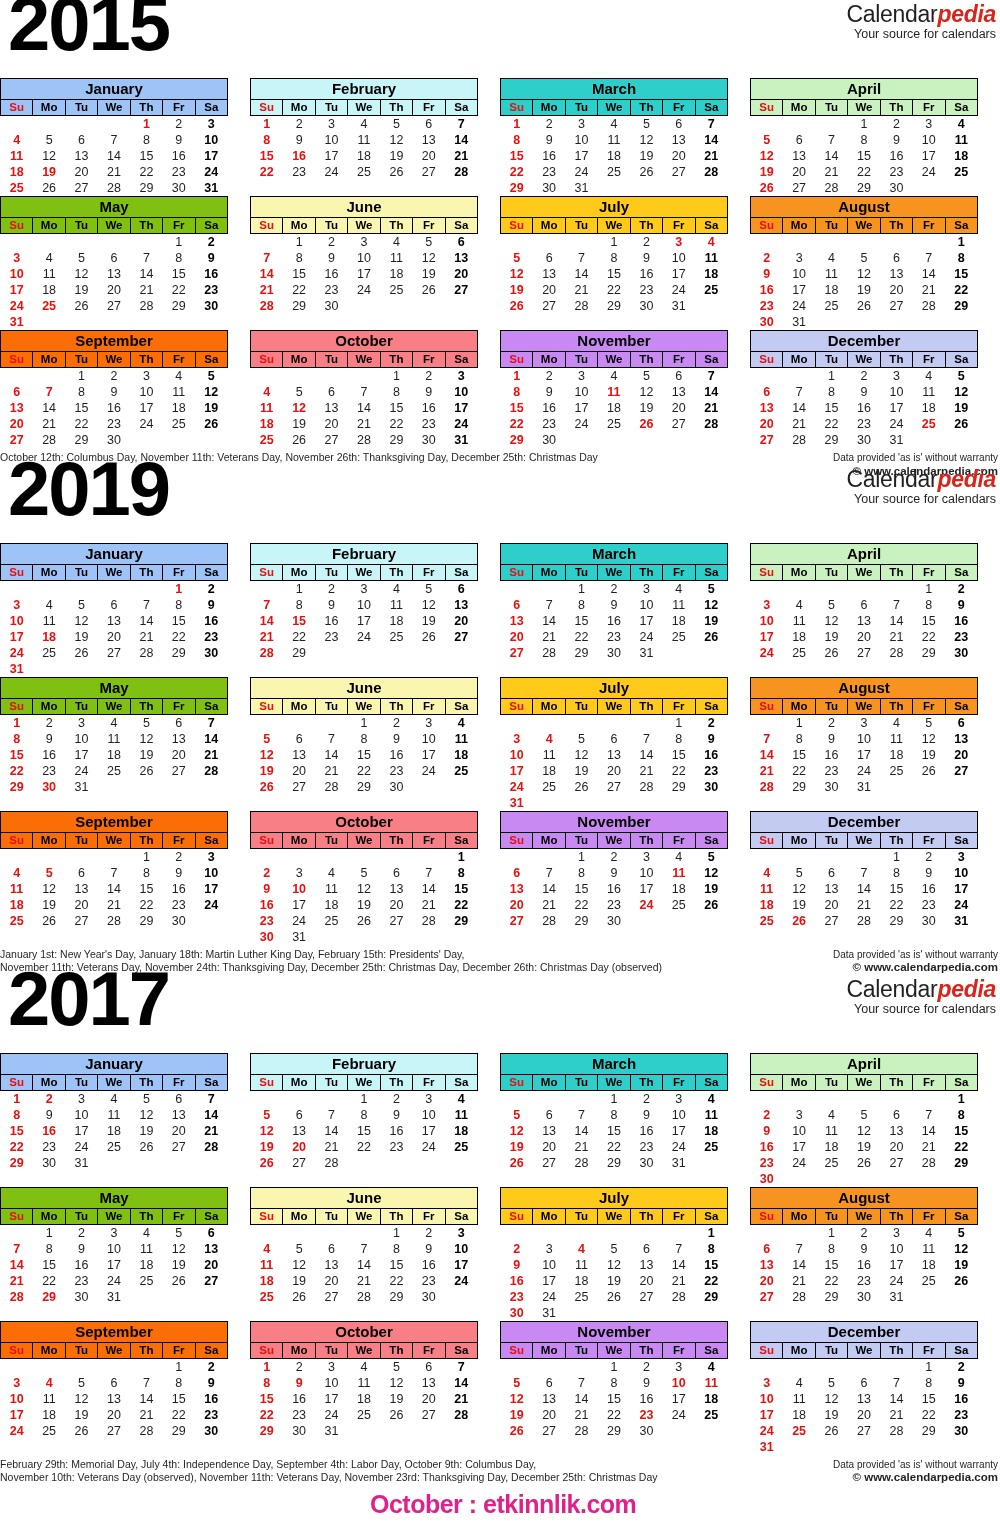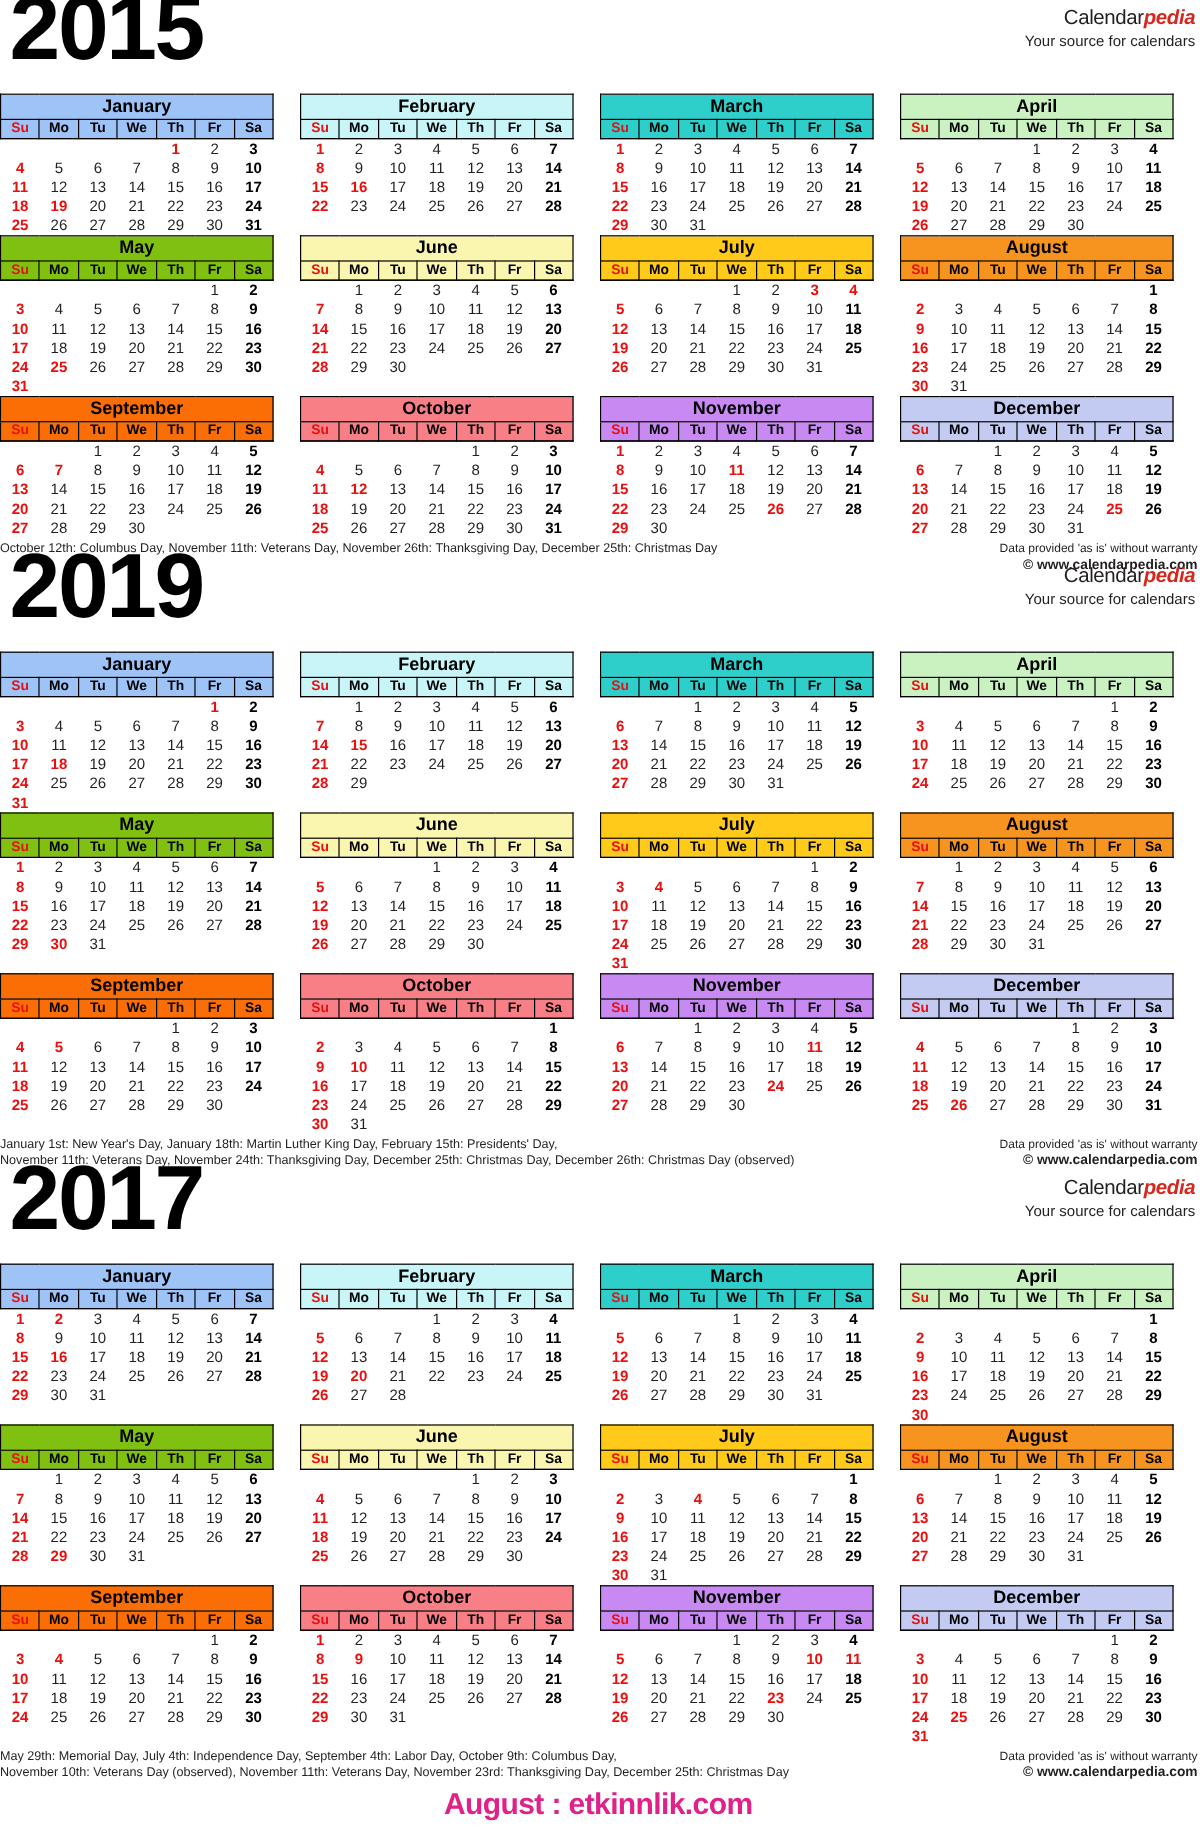--- a/index.html
+++ b/index.html
@@ -15,21 +15,21 @@
   .year-block { position: relative; width: 1000px; }
 
   
   .year-head { position: relative; height: 78px; }
   .year-title {
     position: absolute; left: 8px; top: -14px;
     font-size: 76px; font-weight: bold; letter-spacing: -2px;
     color: #000; line-height: 1; font-family: "Liberation Sans", sans-serif;
   }
   .logo { position: absolute; right: 4px; top: 2px; text-align: right; }
-  .logo-main { font-size: 17px; line-height: 25px; color:#231f20; letter-spacing:-0.3px; }
+  .logo-main { font-size: 23px; line-height: 25px; color:#231f20; letter-spacing:-0.3px; }
   .logo-main .red { color:#d8261c; font-weight:bold; font-style: italic; }
   .logo-sub { font-size: 12.5px; color:#231f20; line-height:14px; }
 
   
   .months { position: relative; width: 1000px; }
   .mrow { display: flex; gap: 0; }
   .mcell { width: 250px; padding-right: 22px; }
   .mcell.last { padding-right: 0px; width: 250px; }
 
   table.month {
@@ -2902,24 +2902,24 @@
                     <td class="day empty">&nbsp;</td>
                     <td class="day empty">&nbsp;</td>
                   </tr>
                 </tbody>
               </table>
             </div>
           </div>
         </div>
         <div class="foot">
           <div class="foot-left">
-            <div>May 29th: Memorial Day, July 4th: Independence Day, September 4th: Labor Day, October 9th: Columbus Day,</div>
+            <div>February 29th: Memorial Day, July 4th: Independence Day, September 4th: Labor Day, October 9th: Columbus Day,</div>
             <div>November 10th: Veterans Day (observed), November 11th: Veterans Day, November 23rd: Thanksgiving Day, December 25th: Christmas Day</div>
           </div>
           <div class="foot-right">
             <div>Data provided 'as is' without warranty</div>
             <div class="cp">© www.calendarpedia.com</div>
           </div>
         </div>
       </div>
     </div>
-  <div class="watermark">August : etkinnlik.com</div>
+  <div class="watermark">October : etkinnlik.com</div>
 </div>
 
 </body></html>

